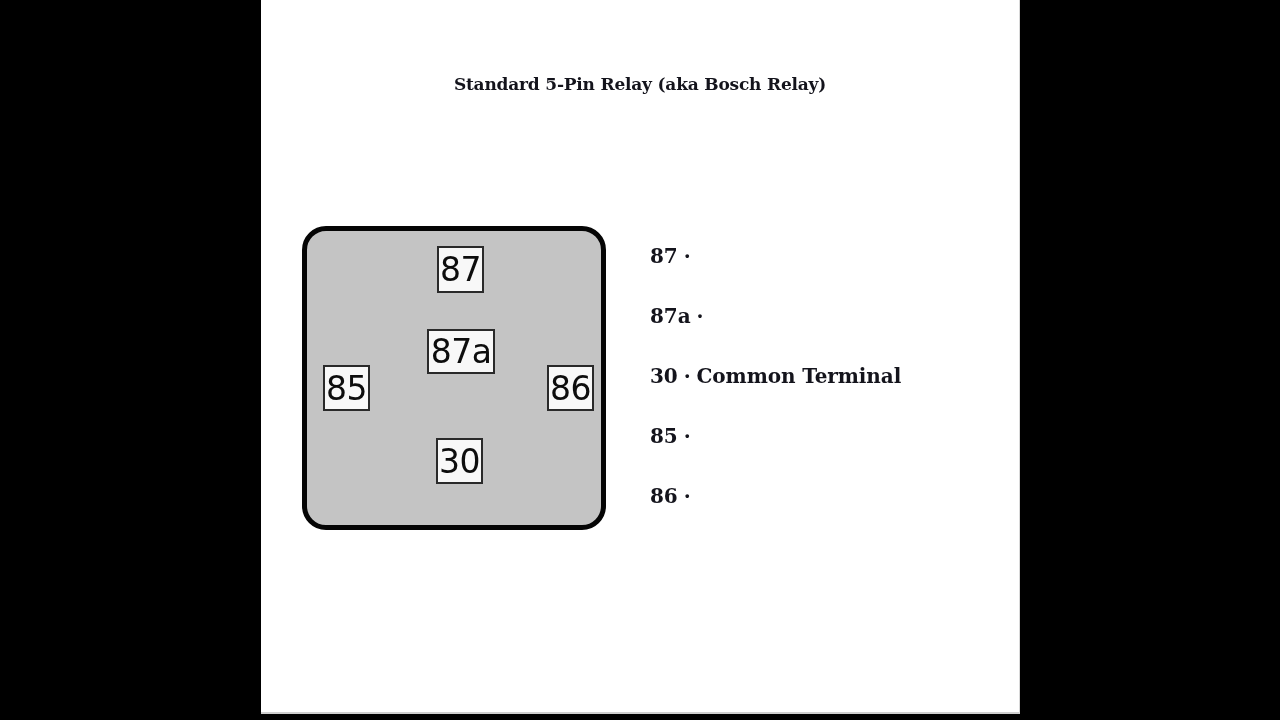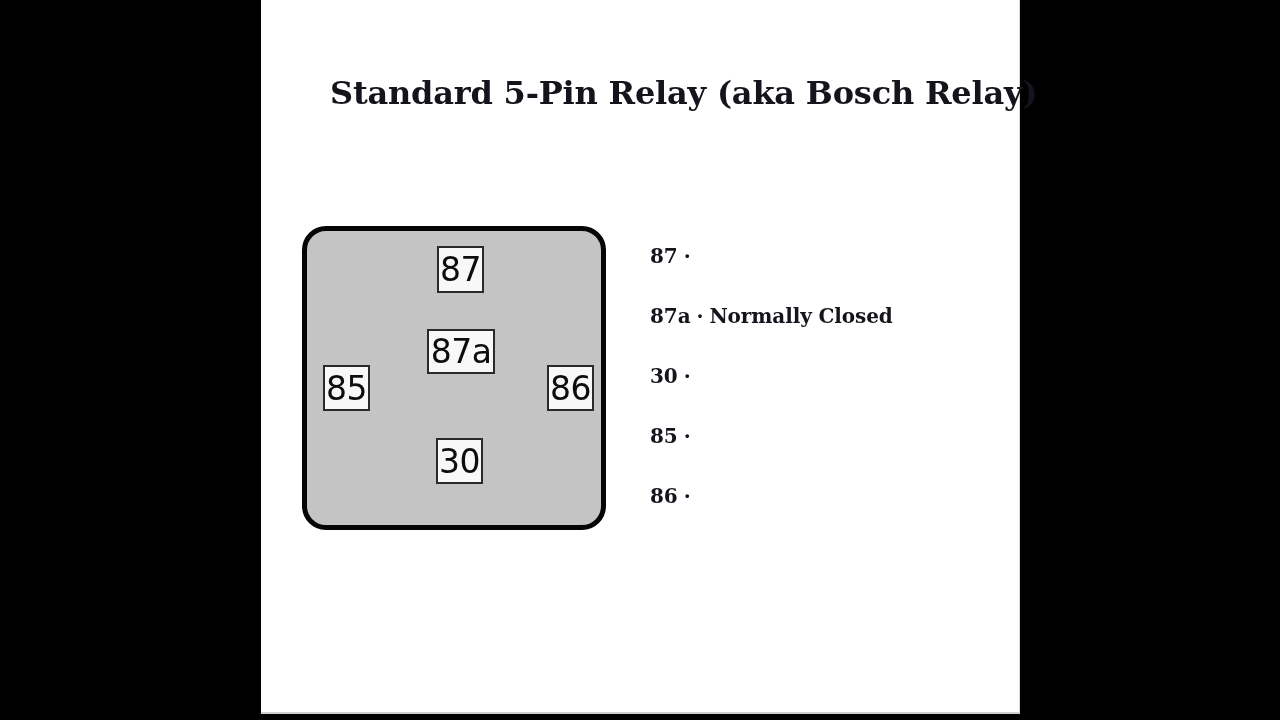--- a/index.html
+++ b/index.html
@@ -34,21 +34,21 @@
 
   
   #title {
     position: absolute;
     left: 69px;
     top: 74px;
     width: 620px;
     text-align: center;
     font-family: "DejaVu Serif", "Liberation Serif", serif;
     font-weight: bold;
-    font-size: 32px;
+    font-size: 17px;
     letter-spacing: -0.2px;
     color: #14141c;
     white-space: nowrap;
   }
 
   
   #relay-body {
     position: absolute;
     left: 41px;       
     top: 226px;
@@ -127,26 +127,26 @@
     <div id="legend">
 
       <div class="legend-row">
         <span class="legend-pin">87</span>
         <span class="legend-sep">·</span>
       </div>
 
       <div class="legend-row">
         <span class="legend-pin">87a</span>
         <span class="legend-sep">·</span>
-        <span class="legend-desc">Normally Closed</span>
       </div>
 
       <div class="legend-row">
         <span class="legend-pin">30</span>
         <span class="legend-sep">·</span>
+        <span class="legend-desc">Common Terminal</span>
       </div>
 
       <div class="legend-row">
         <span class="legend-pin">85</span>
         <span class="legend-sep">·</span>
       </div>
 
       <div class="legend-row">
         <span class="legend-pin">86</span>
         <span class="legend-sep">·</span>

